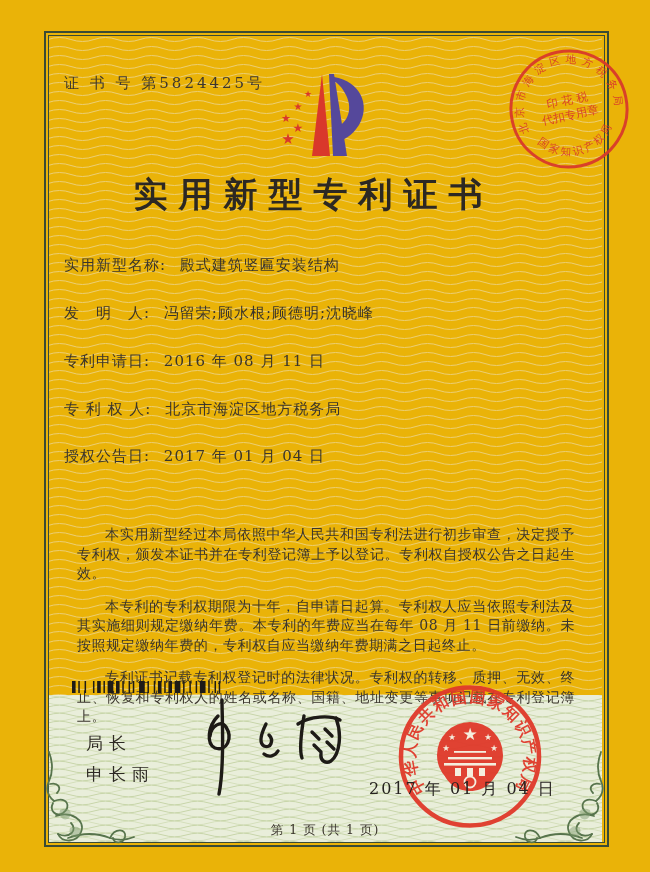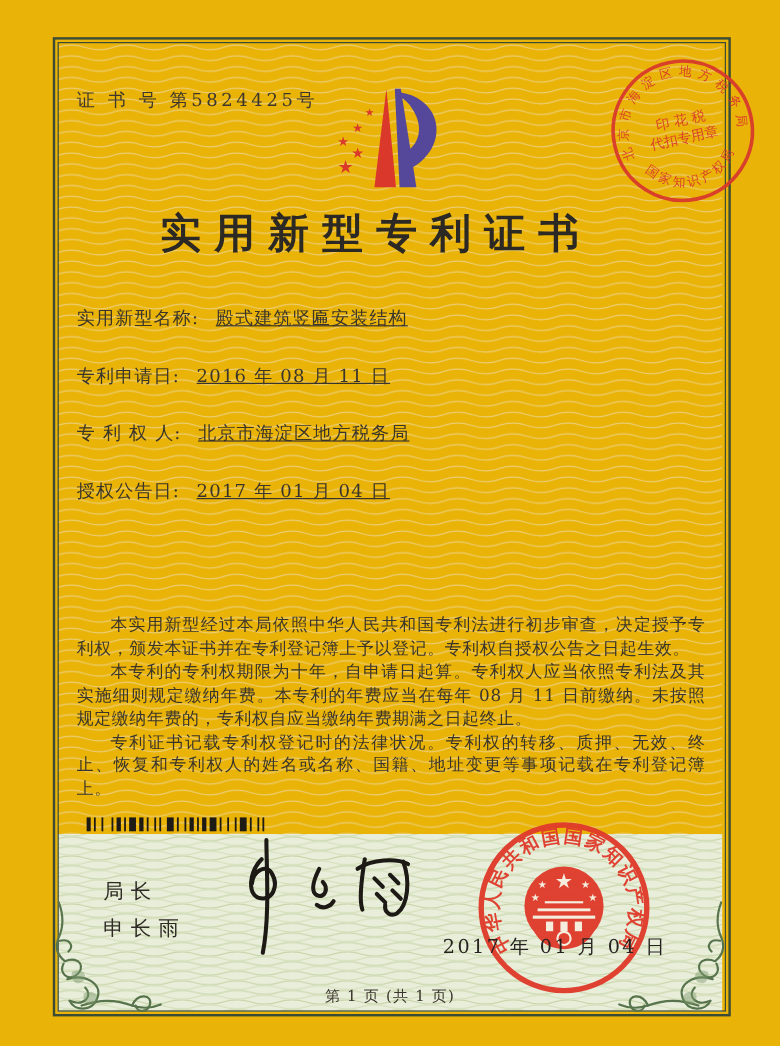--- a/index.html
+++ b/index.html
@@ -15,24 +15,24 @@
   .cert-no{position:absolute;left:64px;top:74px;font-size:15px;letter-spacing:3px;color:#3c362e;}
   .logo{position:absolute;left:276px;top:66px;width:104px;height:98px;}
   .tax-stamp{position:absolute;left:498px;top:38px;width:142px;height:142px;opacity:.93;}
   .title{position:absolute;left:0;top:172px;width:616px;text-align:center;
        font-size:34px;font-weight:600;letter-spacing:11px;color:#2c2823;text-indent:11px;}
   .fields{position:absolute;left:64px;top:252px;width:500px;}
   .field-row{line-height:27px;margin-bottom:21px;font-size:15px;color:#3a352c;}
   .field-row:nth-child(4){margin-bottom:20px;}
   .field-row:nth-child(5){margin-bottom:16px;}
   .f-label{letter-spacing:1px;}
-  .f-value{margin-left:9px;letter-spacing:1px;text-decoration:underline;}
+  .f-value{margin-left:9px;letter-spacing:1px;}
   .body-text{position:absolute;left:64px;top:512px;width:524px;font-size:14px;
        line-height:19.5px;color:#3a352c;text-align:justify;}
-  .body-text p{margin:0;text-indent:2em;letter-spacing:.6px;}
+  .body-text p{margin:13px;text-indent:2em;letter-spacing:.6px;}
   .barcode{position:absolute;left:72px;top:681px;width:153px;height:12px;}
   .ornament{position:absolute;width:96px;height:96px;}
   .orn-left{left:40px;top:750px;}
   .orn-right{left:514px;top:750px;transform:scaleX(-1);}
   .signer{position:absolute;left:86px;top:728px;font-size:17px;color:#2e2a24;
        letter-spacing:6px;line-height:31px;}
   .signature{position:absolute;left:182px;top:694px;width:165px;height:104px;}
   .seal{position:absolute;left:382px;top:667px;width:176px;height:179px;opacity:.95;}
   .seal-date{position:absolute;left:369px;top:779px;font-size:16px;letter-spacing:2px;
        color:#262220;z-index:5;}
@@ -135,20 +135,24 @@
       <text x="71" y="81" font-size="11.5" text-anchor="middle">代扣专用章</text>
     </g>
   </svg>
 
   <div class="title">实用新型专利证书</div>
 
   <div class="fields">
     <div class="field-row">
       <span class="f-label">实用新型名称:</span>
       <span class="f-value">殿式建筑竖匾安装结构</span>
+    </div>
+    <div class="field-row">
+      <span class="f-label">发　明　人:</span>
+      <span class="f-value">冯留荣;顾水根;顾德明;沈晓峰</span>
     </div>
     <div class="field-row">
       <span class="f-label">专利申请日:</span>
       <span class="f-value">2016 年 08 月 11 日</span>
     </div>
     <div class="field-row">
       <span class="f-label">专 利 权 人:</span>
       <span class="f-value">北京市海淀区地方税务局</span>
     </div>
     <div class="field-row">

